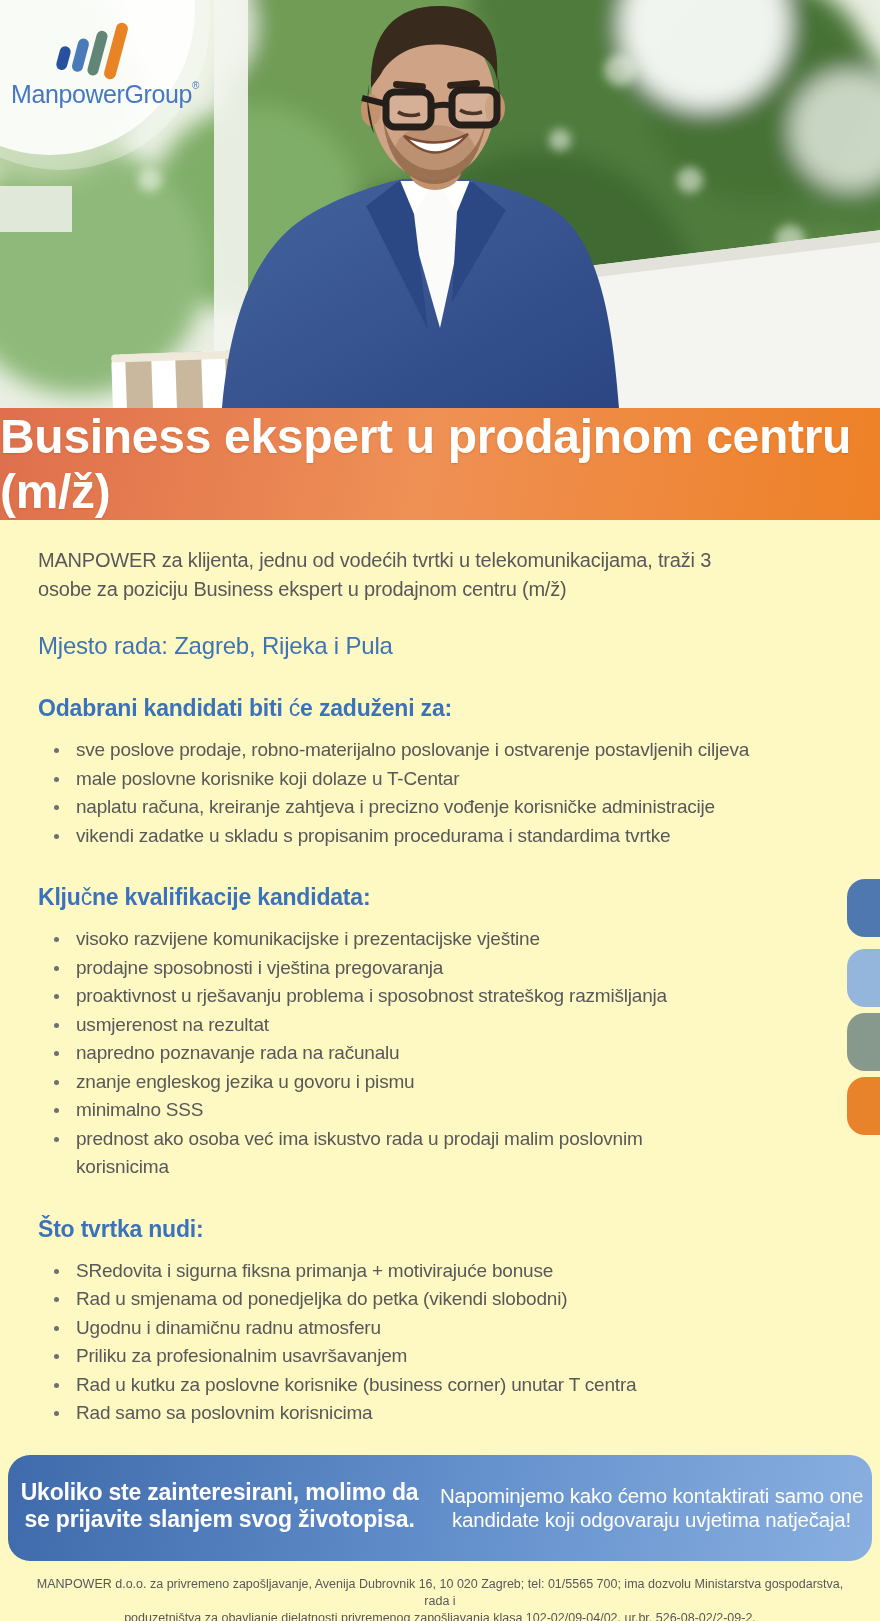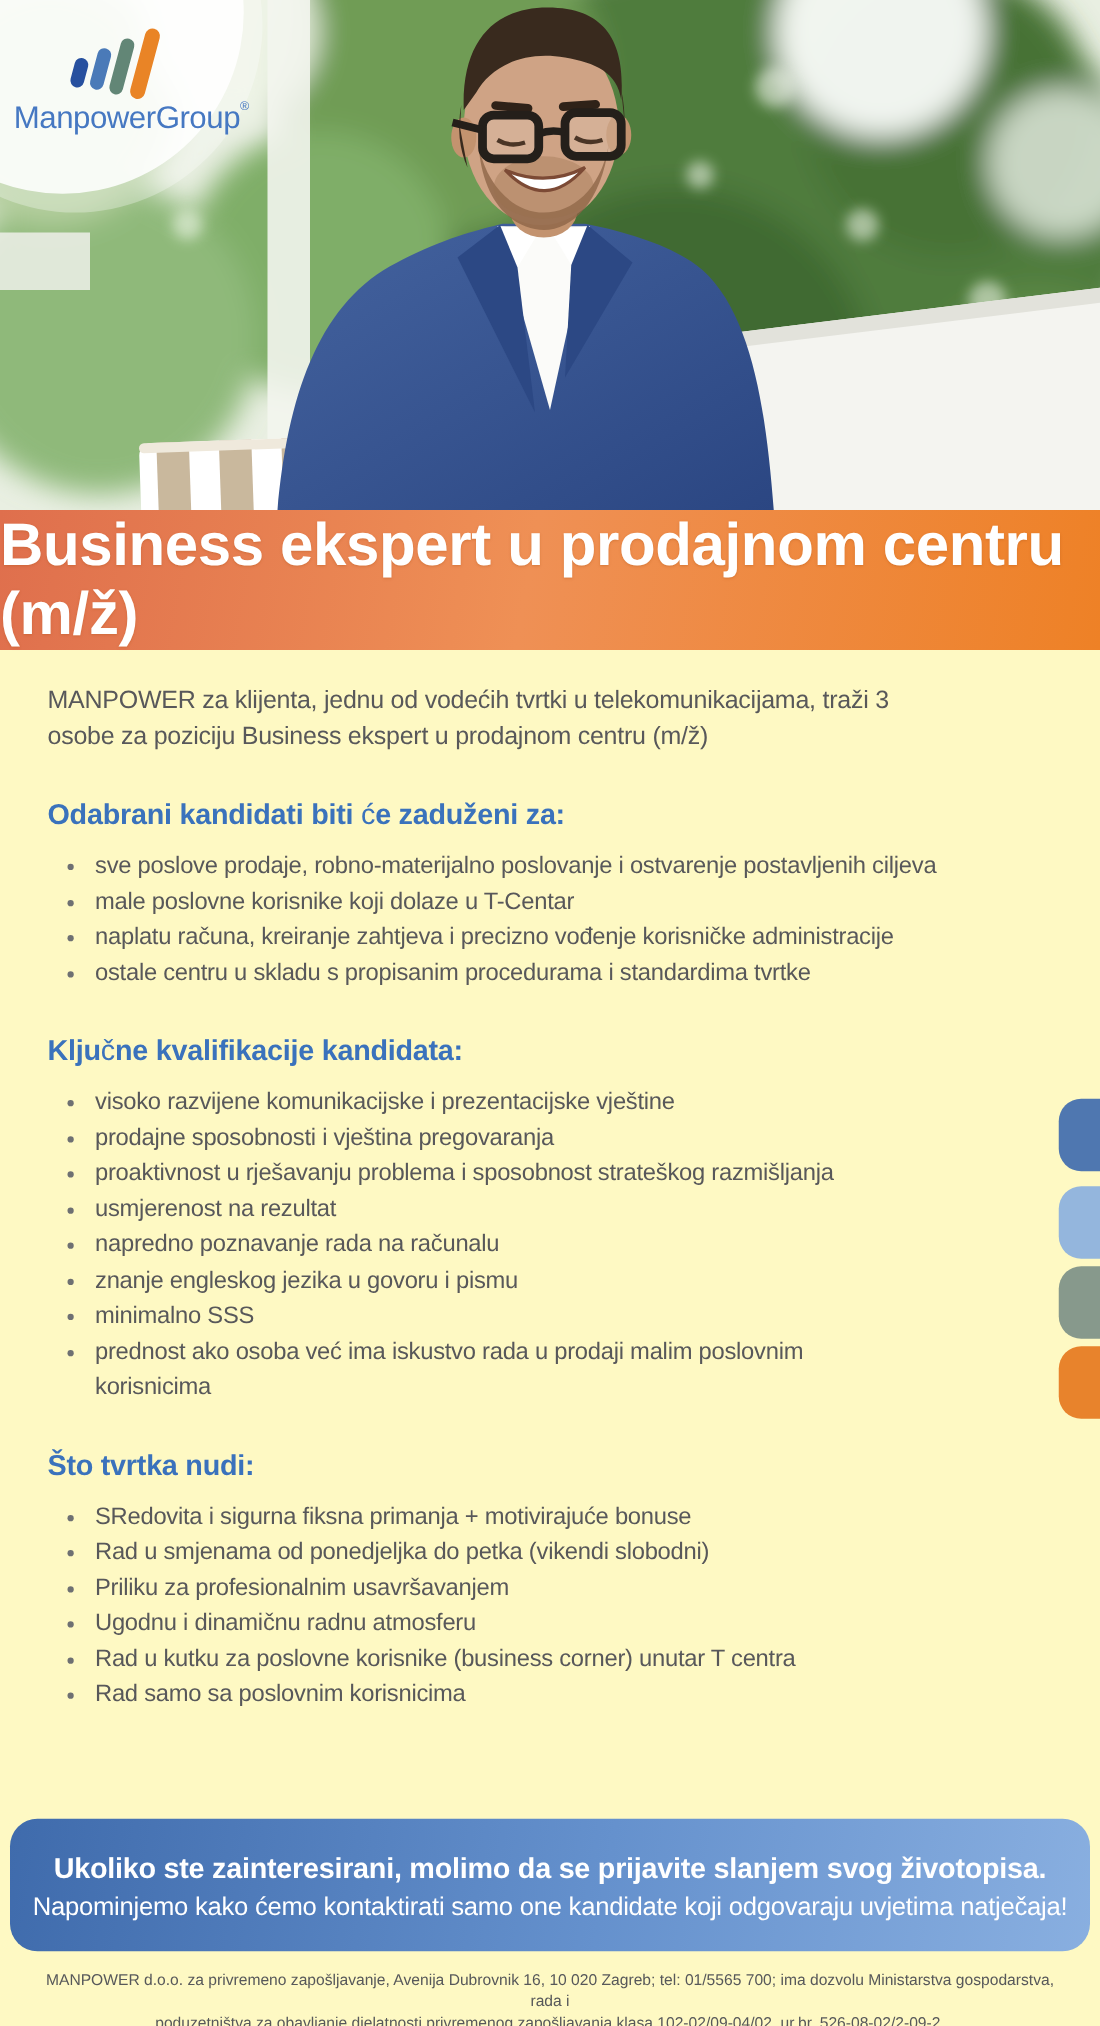--- a/index.html
+++ b/index.html
@@ -57,21 +57,21 @@
   }
   
   .side-tab{
     position:absolute;right:0;width:33px;height:58px;border-radius:18px 0 0 18px;
   }
   .tab1{top:879px;} .tab2{top:949px;} .tab3{top:1013px;} .tab4{top:1077px;}
   
   .cta{
     position:absolute;top:1455px;left:8px;width:864px;height:106px;border-radius:22px;
     background:linear-gradient(100deg,#3f6bac 0%,#6591cd 55%,#89afe0 100%);
-    display:flex;flex-direction:column;align-items:center;justify-content:center;
+    display:flex;flex-direction:row;align-items:center;justify-content:center;
     color:#ffffff;text-align:center;
   }
   .cta .l1{font-size:23px;font-weight:700;letter-spacing:-0.2px;margin:2px 0 6px;}
   .cta .l2{font-size:20.5px;font-weight:400;letter-spacing:-0.2px;}
   
   .legal{
     position:absolute;top:1576px;left:28px;width:824px;text-align:center;
     font-size:12.5px;line-height:17px;color:#57585a;
   }
 </style>
@@ -201,48 +201,49 @@
 
   <div class="band-orange">
     <h1>Business ekspert u prodajnom centru (m/ž)</h1>
   </div>
 
   <div class="content">
     <div class="inner">
       <p class="intro">MANPOWER za klijenta, jednu od vodećih tvrtki u telekomunikacijama, traži 3
 osobe za poziciju Business ekspert u prodajnom centru (m/ž)</p>
 
+      <div class="location">Mjesto rada: Zagreb, Rijeka i Pula</div>
 
       <h2 class="sec"><span>Odabrani kandidati biti </span><span class="lite">ć</span><span>e zaduženi za:</span></h2>
       <ul class="dots">
         <li>sve poslove prodaje, robno-materijalno poslovanje i ostvarenje postavljenih ciljeva</li>
         <li>male poslovne korisnike koji dolaze u T-Centar</li>
         <li>naplatu računa, kreiranje zahtjeva i precizno vođenje korisničke administracije</li>
-        <li>ostale centru u skladu s propisanim procedurama i standardima tvrtke</li>
+        <li>vikendi zadatke u skladu s propisanim procedurama i standardima tvrtke</li>
       </ul>
 
       <h2 class="sec"><span>Klju</span><span class="lite">č</span><span>ne kvalifikacije kandidata:</span></h2>
       <ul class="dots">
         <li>visoko razvijene komunikacijske i prezentacijske vještine</li>
         <li>prodajne sposobnosti i vještina pregovaranja</li>
         <li>proaktivnost u rješavanju problema i sposobnost strateškog razmišljanja</li>
         <li>usmjerenost na rezultat</li>
         <li>napredno poznavanje rada na računalu</li>
         <li>znanje engleskog jezika u govoru i pismu</li>
         <li>minimalno SSS</li>
         <li>prednost ako osoba već ima iskustvo rada u prodaji malim poslovnim
 korisnicima</li>
       </ul>
 
       <h2 class="sec"><span>Što tvrtka nudi:</span><span class="lite"></span><span></span></h2>
       <ul class="dots">
         <li>SRedovita i sigurna fiksna primanja + motivirajuće bonuse</li>
         <li>Rad u smjenama od ponedjeljka do petka (vikendi slobodni)</li>
+        <li>Ugodnu i dinamičnu radnu atmosferu</li>
         <li>Priliku za profesionalnim usavršavanjem</li>
-        <li>Ugodnu i dinamičnu radnu atmosferu</li>
         <li>Rad u kutku za poslovne korisnike (business corner) unutar T centra</li>
         <li>Rad samo sa poslovnim korisnicima</li>
       </ul>
     </div>
   </div>
 
   <div class="side-tab tab1" style="background:#4f77b0"></div>
   <div class="side-tab tab2" style="background:#94b6dd"></div>
   <div class="side-tab tab3" style="background:#87998c"></div>
   <div class="side-tab tab4" style="background:#e8832c"></div>

